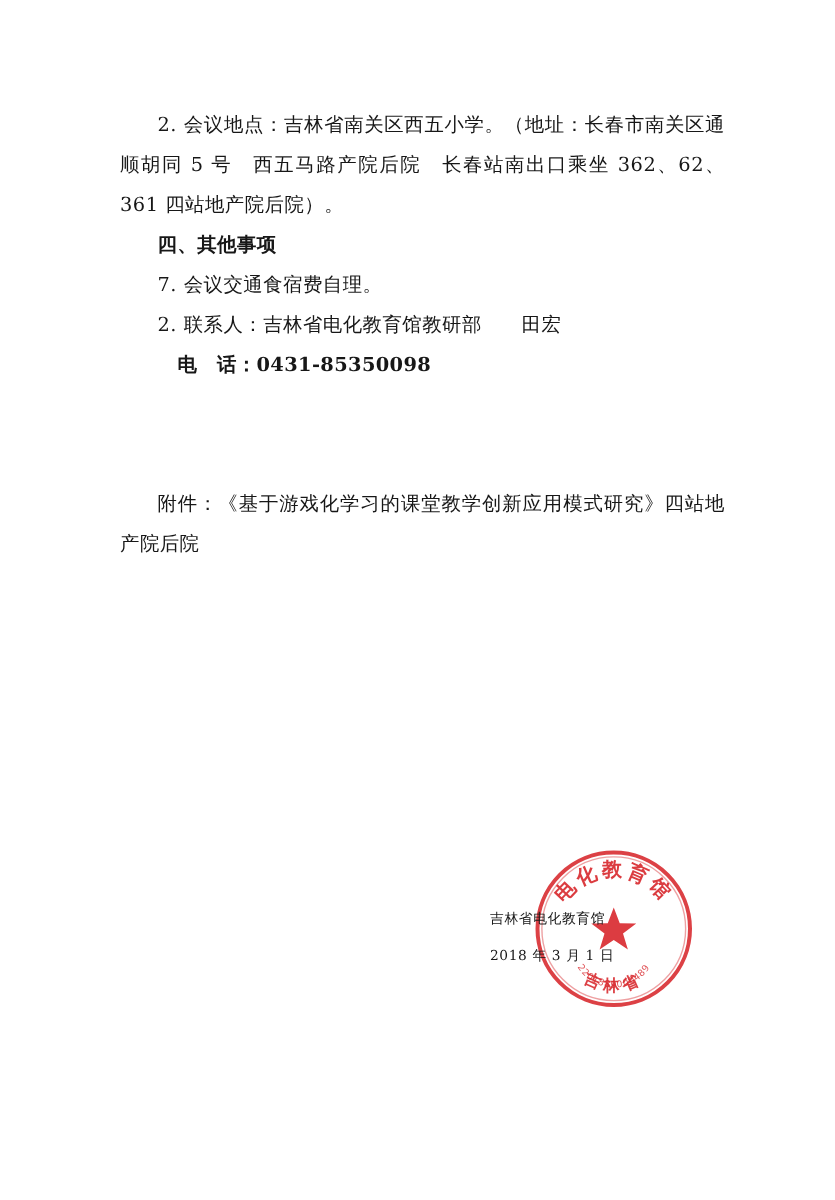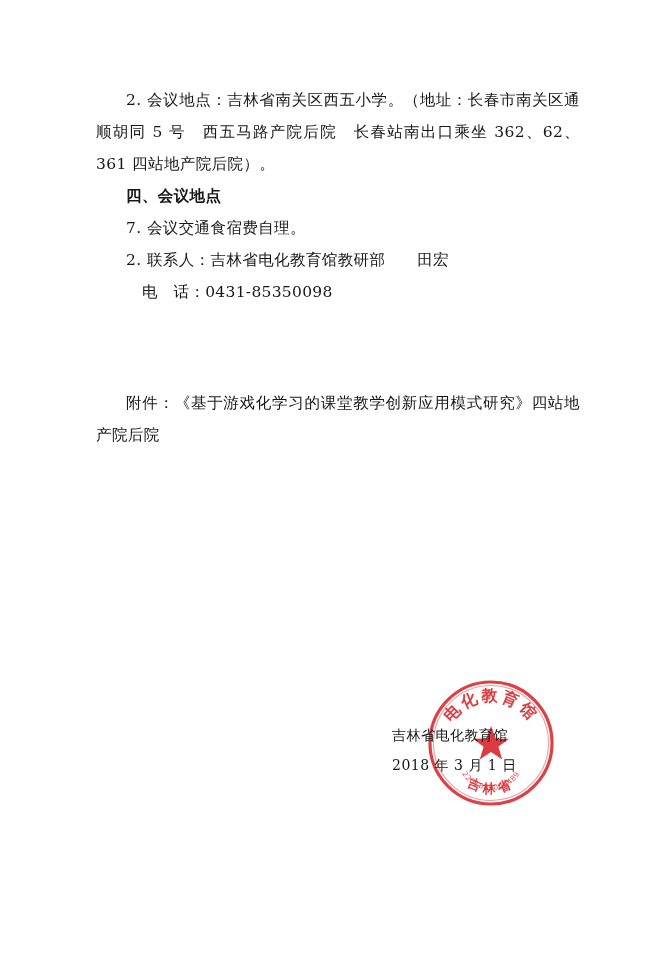--- a/index.html
+++ b/index.html
@@ -47,21 +47,21 @@
     left: 96px;
     top: 375px;
     width: 484px;
   }
   .sign-block {
     position: absolute;
     right: 86px;
     top: 708px;
     width: 190px;
     text-align: left;
-    font-size: 14px;
+    font-size: 11px;
     line-height: 30px;
     letter-spacing: 0.5px;
   }
   .sign-line {
     display: block;
     white-space: nowrap;
   }
   
   .seal {
     position: absolute;
@@ -85,24 +85,24 @@
     letter-spacing: 0.3px;
   }
 </style>
 </head>
 <body>
 
 <div class="page">
 
   <div class="body-text">
     <p class="para indent">2. 会议地点：吉林省南关区西五小学。（地址：长春市南关区通顺胡同 5 号　西五马路产院后院　长春站南出口乘坐 362、62、361 四站地产院后院）。</p>
-    <p class="para indent bold">四、会议地点</p>
+    <p class="para indent bold">四、其他事项</p>
     <p class="para indent">7. 会议交通食宿费自理。</p>
     <p class="para indent">2. 联系人：吉林省电化教育馆教研部　　田宏</p>
-    <p class="para indent phone-line" style="text-indent:46px;">电　话：0431-85350098</p>
+    <p class="para indent phone-line" style="text-indent:46px;font-weight:bold;">电　话：0431-85350098</p>
   </div>
 
   <div class="attach-block">
     <p class="para indent">附件：《基于游戏化学习的课堂教学创新应用模式研究》四站地产院后院</p>
   </div>
 
   <div class="blank-space"></div>
 
   <div class="seal">
     <svg width="134" height="134" viewBox="0 0 134 134" xmlns="http://www.w3.org/2000/svg">

